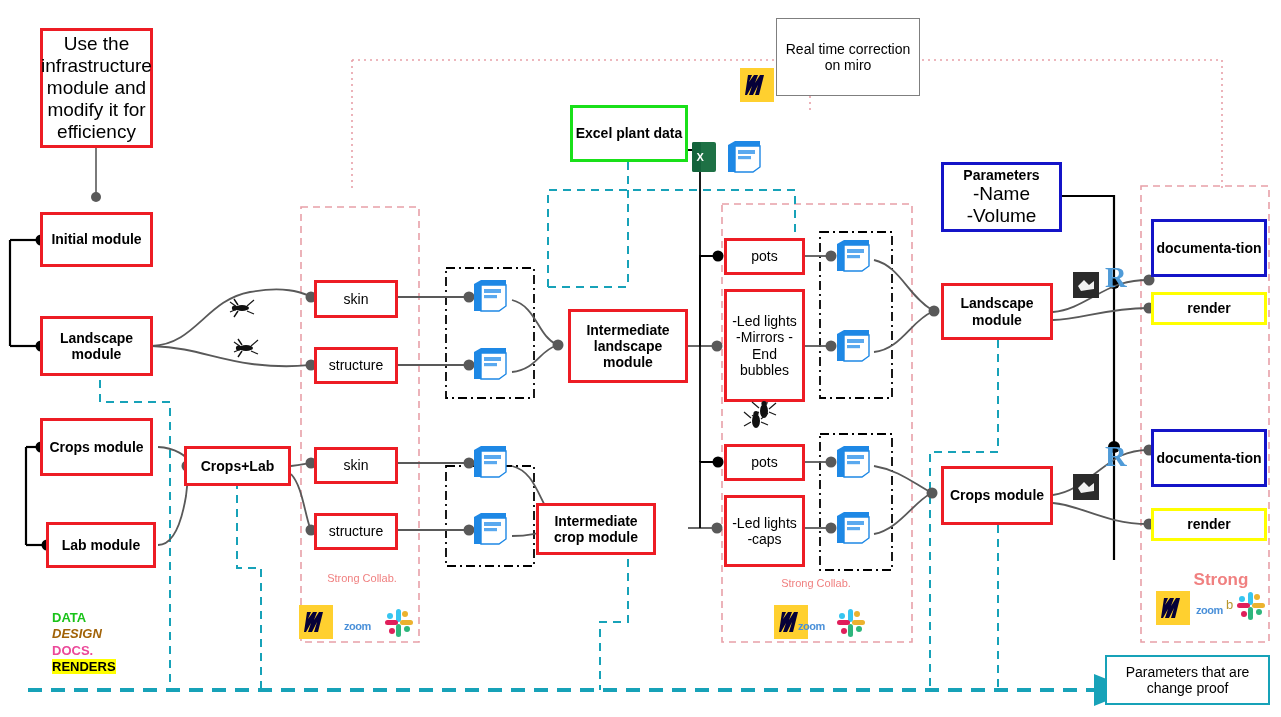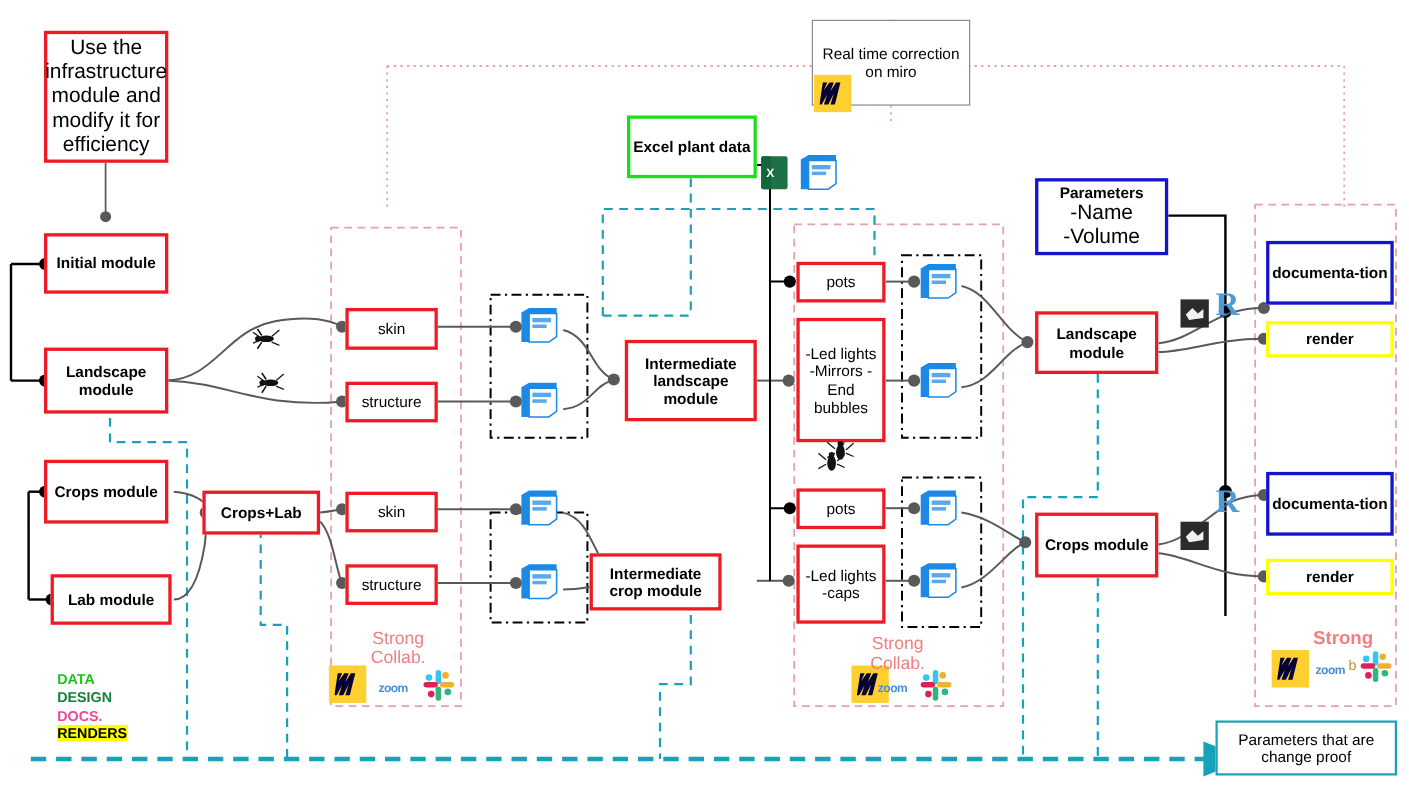--- a/index.html
+++ b/index.html
@@ -29,26 +29,26 @@
   .miro{width:34px;height:34px;background:#ffd02f;display:flex;align-items:center;
         justify-content:center;}
   .excel{width:26px;height:34px;}
   .gh{width:26px;height:26px;}
   .revit{width:26px;height:34px;color:#4f9bd8;font-size:30px;font-weight:bold;
          font-family:"Liberation Serif",serif;line-height:1;}
   .bug{width:28px;height:26px;}
   .zoomlogo{font-size:11px;color:#4a90d9;font-weight:bold;letter-spacing:-.5px;}
   .slack{width:30px;height:30px;}
 
-  .collab{position:absolute;color:#f08080;font-size:16px;text-align:center;
+  .collab{position:absolute;color:#f08080;font-size:11px;text-align:center;
           line-height:1.15;}
 
   .legend{position:absolute;font-size:13px;font-weight:bold;line-height:1.25;}
   .legend .d1{color:#19c319;}
-  .legend .d2{color:#15803d;}
+  .legend .d2{color:#a16207;font-style:italic;}
   .legend .d3{color:#ec4899;}
   .legend .d4{color:#000;background:#ffff00;margin-top:14px;}
 </style>
 </head>
 <body>
 
 <div id="stage">
 
   <svg class="layer">
     <defs>
@@ -224,21 +224,21 @@
   </div>
 
   <div class="node red f14 bold" style="left:536px;top:503px;width:120px;height:52px;padding:2px;">
     <span>Intermediate crop module</span>
   </div>
 
   <div class="node green f14 bold" style="left:570px;top:105px;width:118px;height:57px;">
     <span>Excel plant data</span>
   </div>
 
-  <div class="node grey f14" style="left:738px;top:18px;width:144px;height:78px;padding:2px 8px;">
+  <div class="node grey f14" style="left:776px;top:18px;width:144px;height:78px;padding:2px 8px;">
     <span>Real time correction on miro</span>
   </div>
 
   <div class="node red f14" style="left:724px;top:238px;width:81px;height:37px;">
     <span>pots</span>
   </div>
 
   <div class="node red f14" style="left:724px;top:289px;width:81px;height:113px;padding:2px;justify-content:center;">
     <span>-Led lights -Mirrors -End bubbles</span>
   </div>

